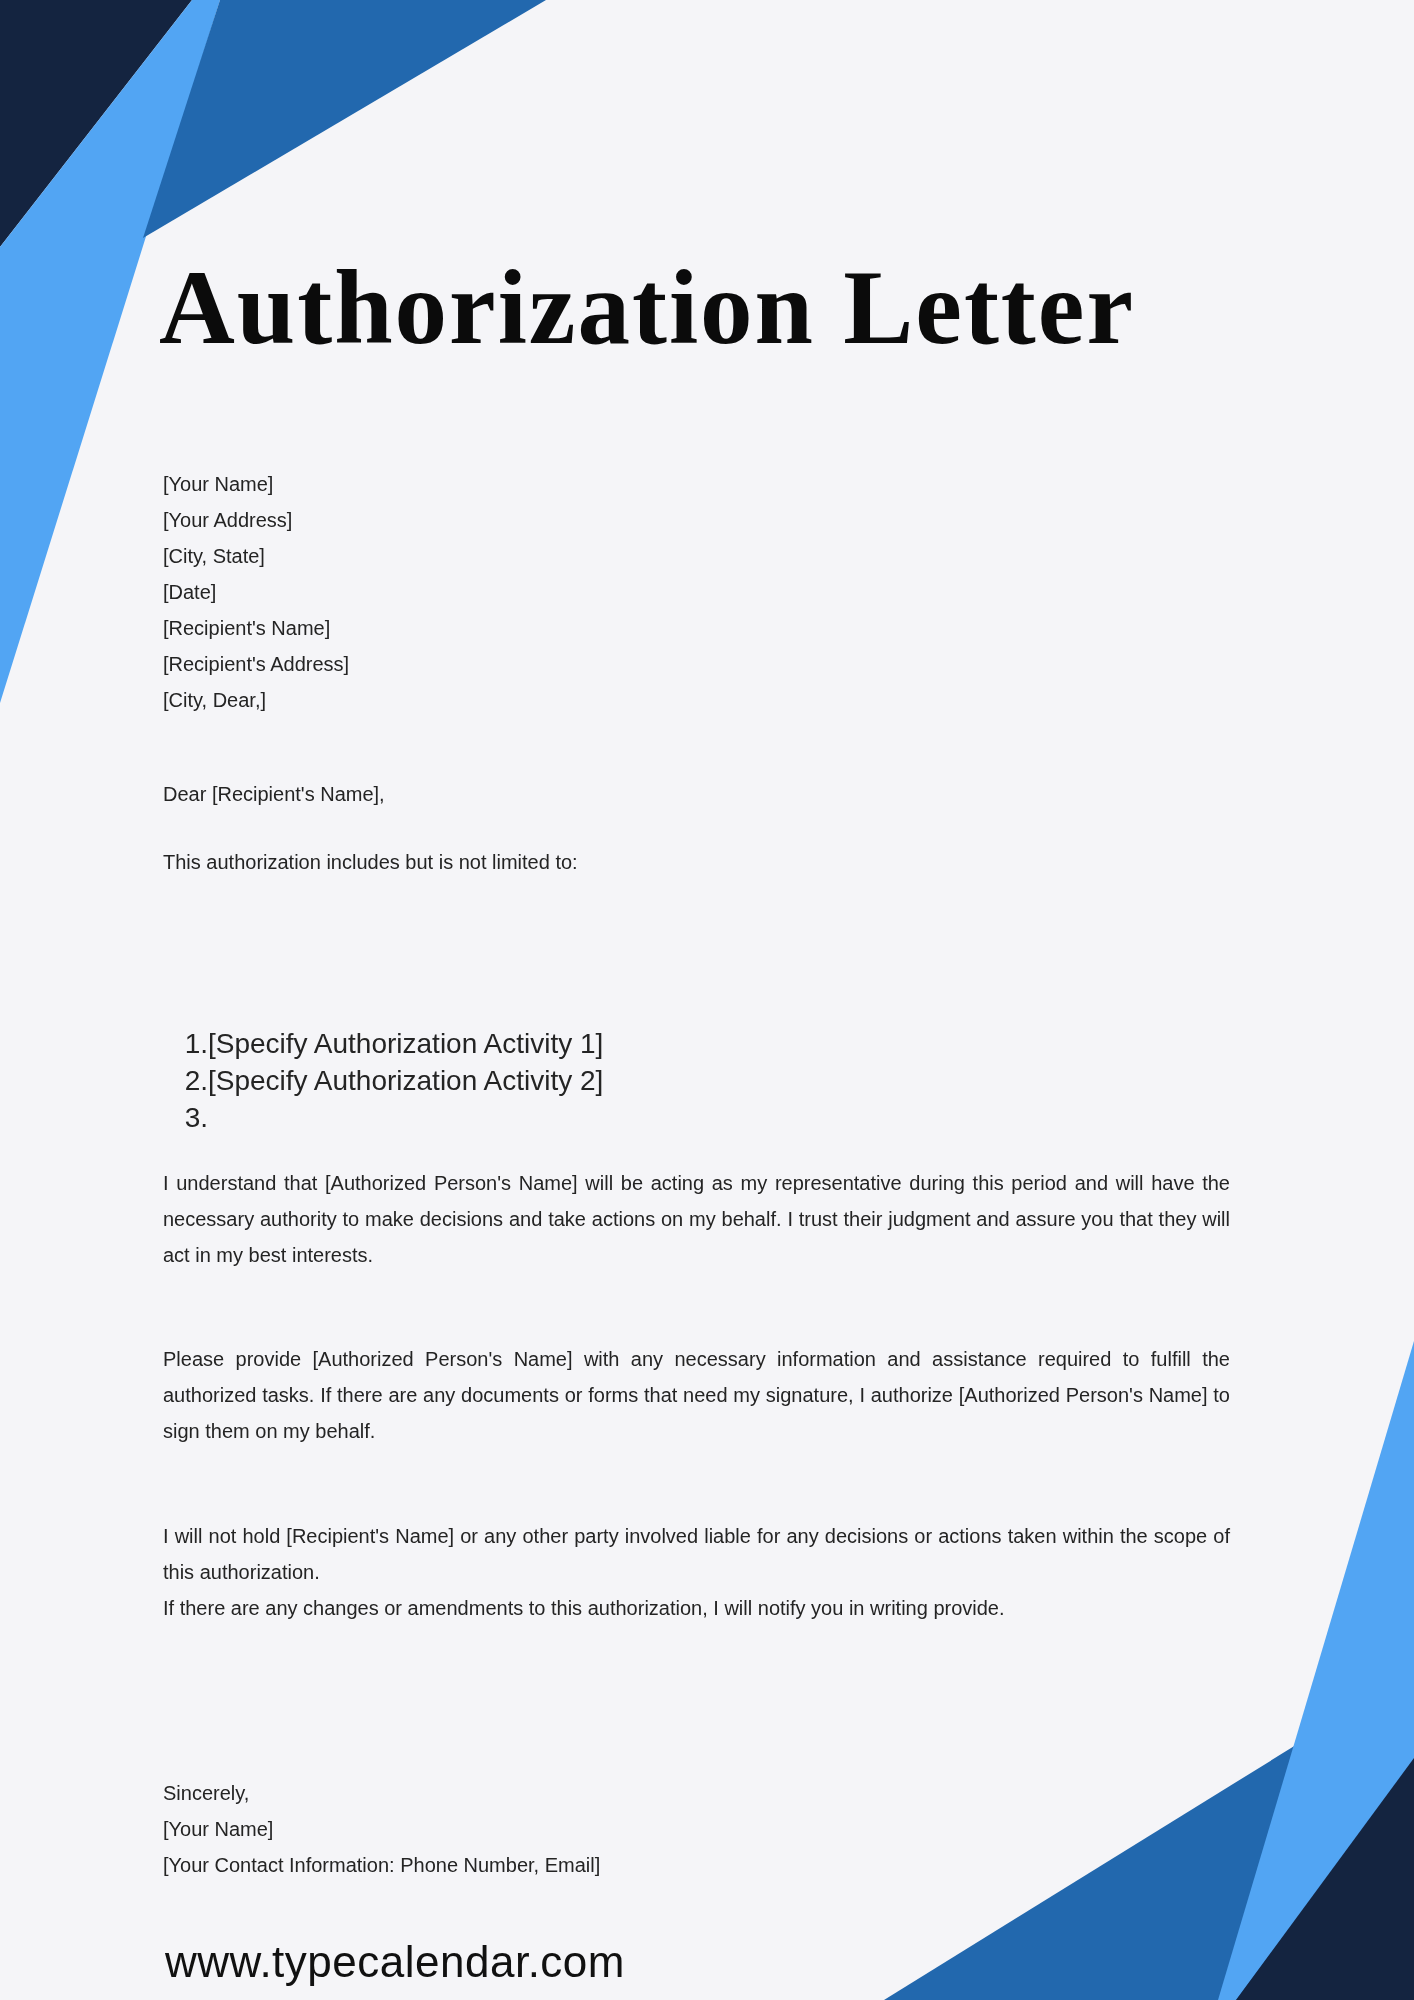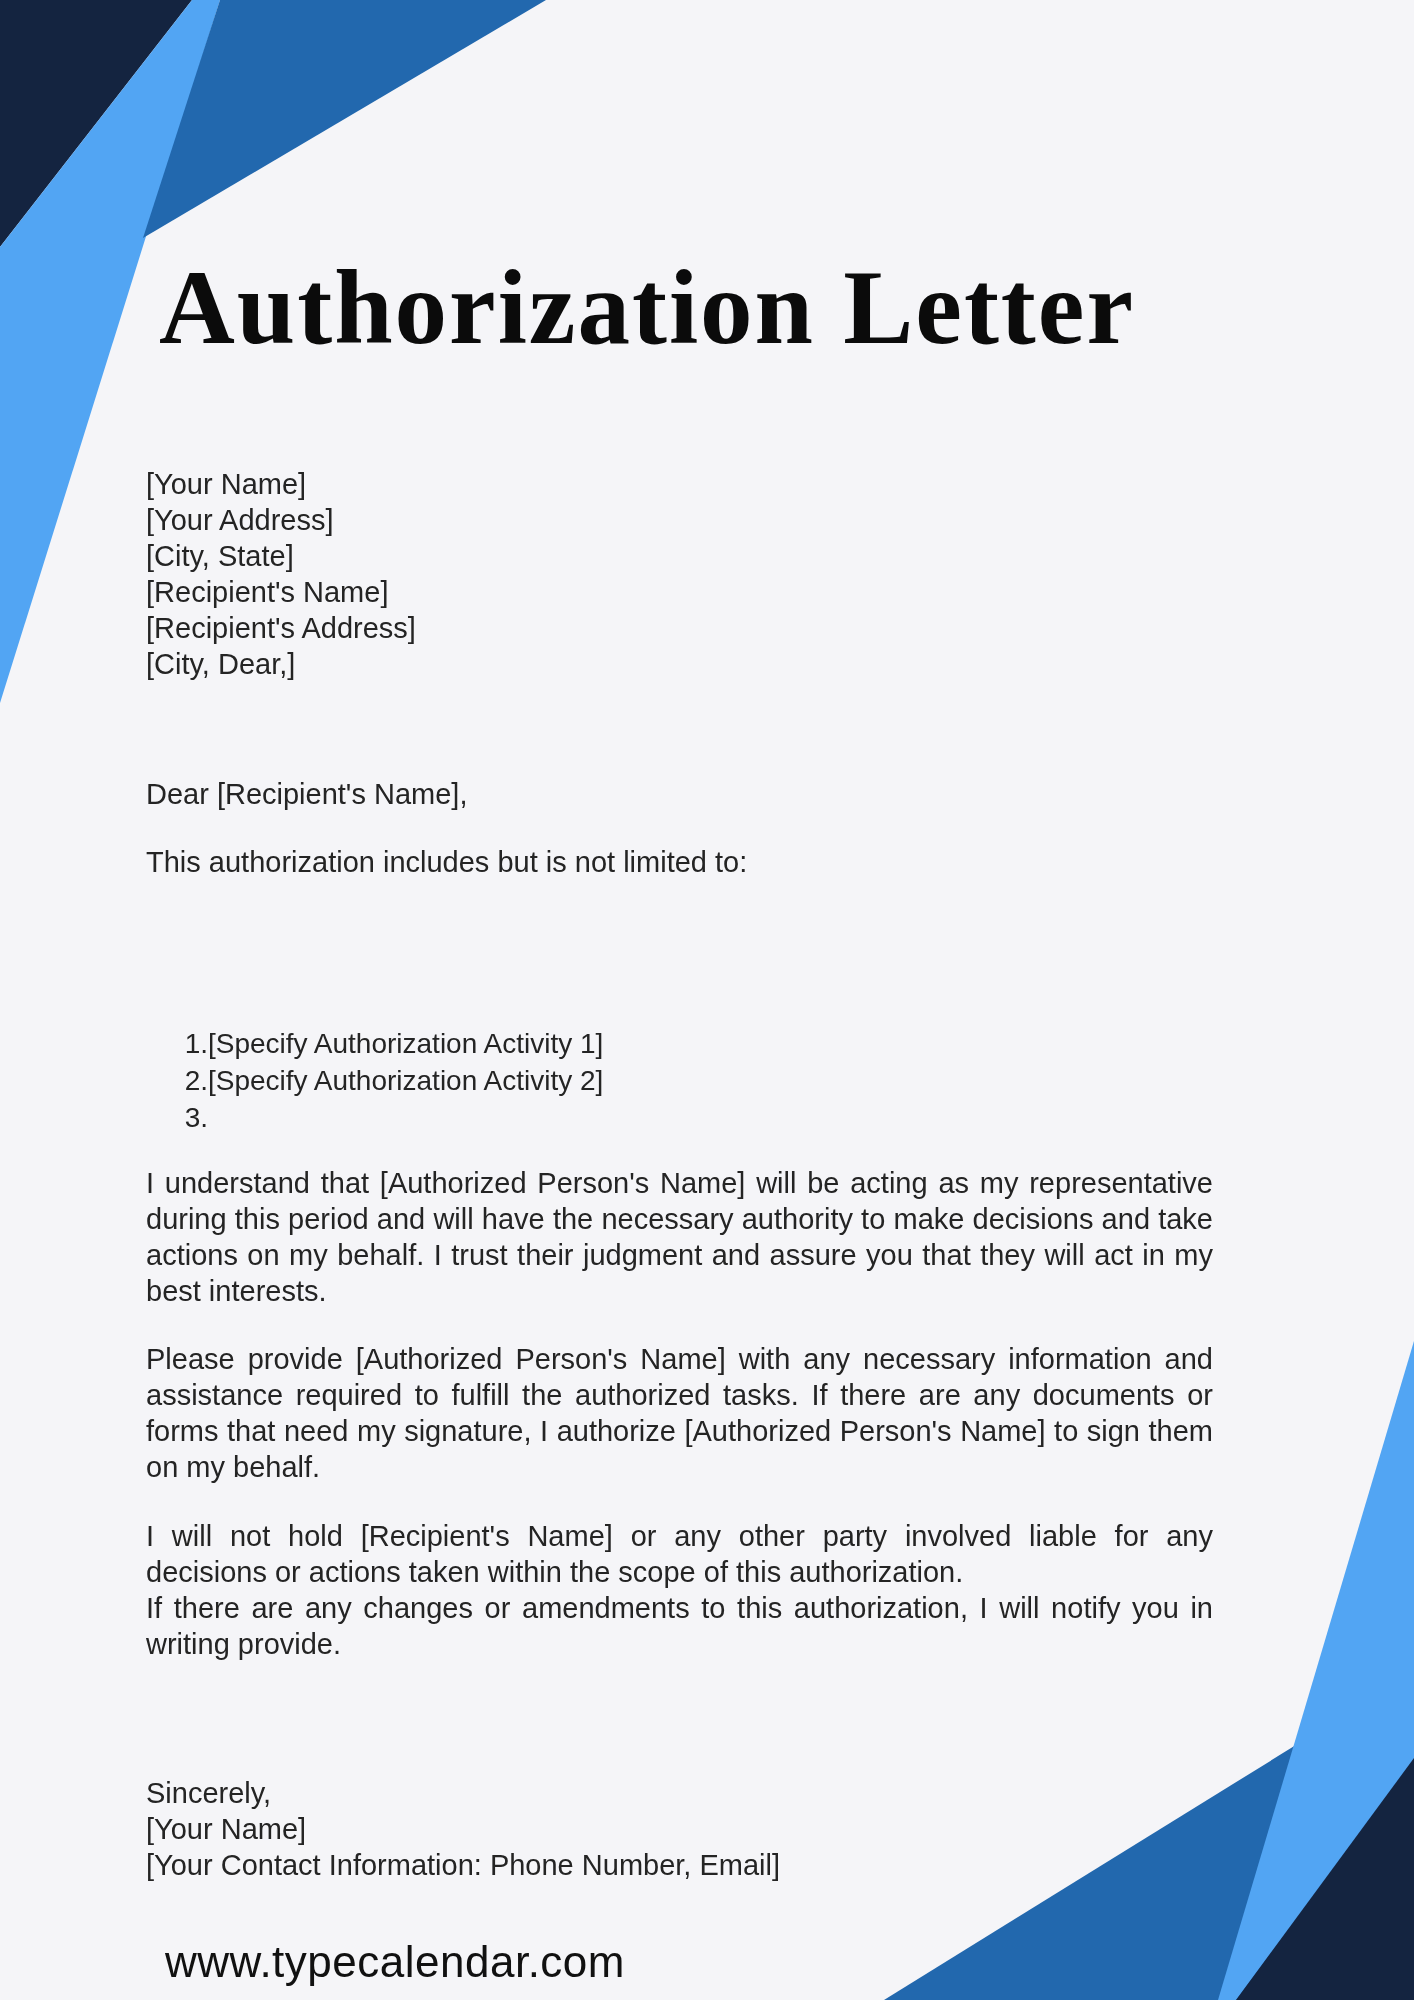--- a/index.html
+++ b/index.html
@@ -16,22 +16,22 @@
     pointer-events:none;
   }
   .title{
     position:absolute;left:159px;top:255px;margin:0;
     font-family:Liberation Serif, serif;
     font-weight:bold;
     font-size:105px;line-height:105px;letter-spacing:2px;
     color:#0b0b0b;white-space:nowrap;
   }
   .block{
-    position:absolute;left:146px;width:1067px;
-    font-size:29px;line-height:36px;
+    position:absolute;left:163px;width:1067px;
+    font-size:20px;line-height:36px;
   }
   .block p{margin:0;}
   .just{text-align:justify;}
   .list{position:absolute;left:163px;width:1067px;font-size:28px;line-height:37px;}
   .list-row{display:flex;}
   .list-num{flex:none;width:45px;text-align:right;}
   .footer{
     position:absolute;left:165px;top:1938px;
     font-size:44px;line-height:48px;font-weight:normal;
     letter-spacing:0.5px;color:#111;
@@ -50,20 +50,21 @@
     <polygon points="1414,1341 1414,1762 1236,2000 1218,2000" fill="#52a5f3"></polygon>
     <polygon points="1414,1758 1414,2000 1236,2000" fill="#142440"></polygon>
   </svg>
 
   <h1 class="title">Authorization Letter</h1>
 
   <div class="block" style="top:466px">
     <p>[Your Name]</p>
     <p>[Your Address]</p>
     <p>[City, State]</p>
+    <p>[Date]</p>
     <p>[Recipient's Name]</p>
     <p>[Recipient's Address]</p>
     <p>[City, Dear,]</p>
   </div>
 
   <div class="block" style="top:776px">
     <p>Dear [Recipient's Name],</p>
   </div>
 
   <div class="block" style="top:844px">

